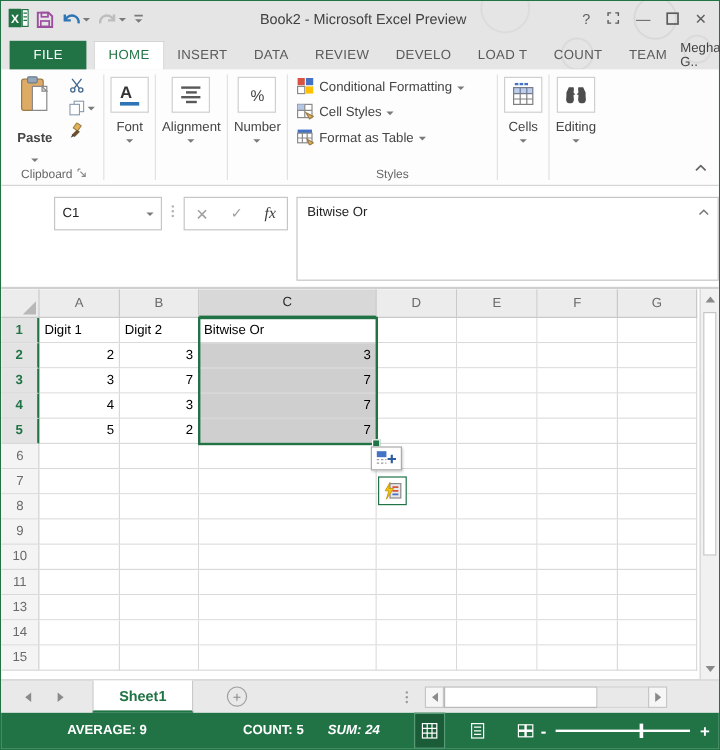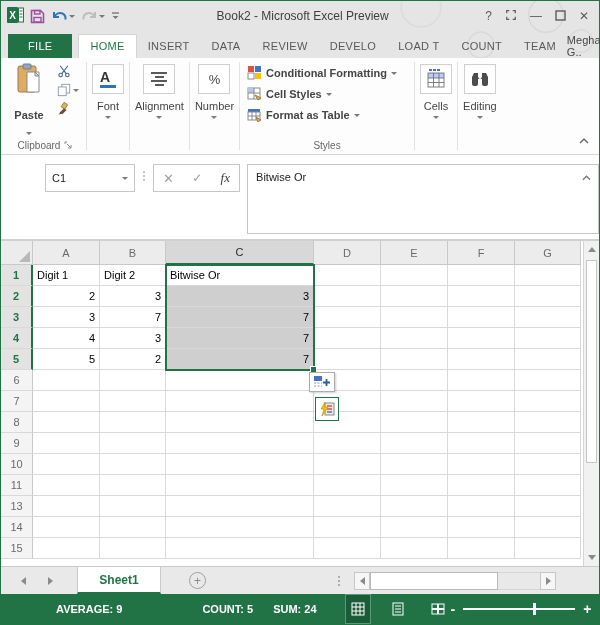--- a/index.html
+++ b/index.html
@@ -43,21 +43,21 @@
   .mini-col { display:flex; flex-direction:column; justify-content:flex-start; gap:5px; padding:3px 4px 0 6px; }
   .mini-btn { display:flex; align-items:center; gap:2px; height:14px; }
   .cgroup { display:flex; flex-direction:column; align-items:center; justify-content:flex-start; padding:6px 4px 1px; }
   .icon-box { width:32px; height:30px; border:1px solid #cfcfcf; background:#fff; display:flex; align-items:center; justify-content:center; margin-bottom:6px; }
   .cg-label { color:#444; margin-bottom:4px; white-space:nowrap; }
   .font-A { font-weight:bold; font-size:14px; color:#333; line-height:1; }
   .font-bar { width:16px; height:3px; background:#2e75b6; margin-top:1px; }
   .align-ico div { background:#595959; height:2px; margin:2px auto; }
   .pct { font-size:13px; color:#444; }
   .styles-rows { flex:1; display:flex; flex-direction:column; justify-content:flex-start; gap:3px; padding:3px 4px 0; }
-  .style-item { display:flex; align-items:center; gap:4px; height:18px; color:#444; white-space:nowrap;font-weight:bold; }
+  .style-item { display:flex; align-items:center; gap:4px; height:18px; color:#444; white-space:nowrap; }
   .ribbon-collapse { position:absolute; right:10px; bottom:8px; }
 
   
   .formulabar { height:86px; background:#fff; border-bottom:2px solid #d0d0d0; position:relative; padding-top:9px;padding-left:36px; }
   .fb-row { display:flex; align-items:flex-start; padding-left:8px; }
   .namebox { width:93px; height:28px; border:1px solid #c6c6c6; background:#fff; display:flex; align-items:center; padding:0 6px; }
   .namebox .nb-text { flex:1; color:#222; }
   .fb-dots { width:18px; display:flex; flex-direction:column; align-items:center; gap:2px; padding-top:7px; }
   .fb-dots i { width:2px; height:2px; background:#b0b0b0; border-radius:50%; }
   .fb-btns { width:90px; height:28px; border:1px solid #c6c6c6; display:flex; align-items:center; justify-content:space-around; }
@@ -104,21 +104,21 @@
   .hscroll { margin-left:14px; align-self:center; display:flex; align-items:center; }
   .hs-arrow { width:16px; height:18px; background:#f6f6f6; border:1px solid #c6c6c6; display:flex; align-items:center; justify-content:center; }
   .hs-thumb { width:128px; height:18px; background:#fff; border:1px solid #b8b8b8; }
   .hs-track { width:42px; height:18px; background:#e9e9e9; border-top:1px solid #d5d5d5; border-bottom:1px solid #d5d5d5; }
 
   
   .statusbar { height:30px; background:#217346; display:flex; align-items:center; color:#fff; }
   .st-item { font-weight:bold; font-size:11px; white-space:nowrap; }
   .st-avg { margin-left:55px; }
   .st-count { margin-left:80px; }
-  .st-sum { margin-left:20px; }
+  .st-sum { margin-left:20px;font-style:italic; }
   .viewbtns { margin-left:28px; display:flex; height:30px; }
   .vbtn { width:26px; display:flex; align-items:center; justify-content:center; }
   .vbtn.active { background:#1a5c38; border:1px solid #579b77; }
   .zoomctl { margin-left:auto; margin-right:14px; display:flex; align-items:center; gap:8px; }
   .zoom-sign { font-size:14px; font-weight:bold; line-height:1; }
   .zoom-track { width:112px; height:2px; background:#fff; position:relative; }
   .zoom-handle { position:absolute; left:62%; top:-5px; width:3px; height:12px; background:#fff; }
 </style>
 </head>
 <body>

